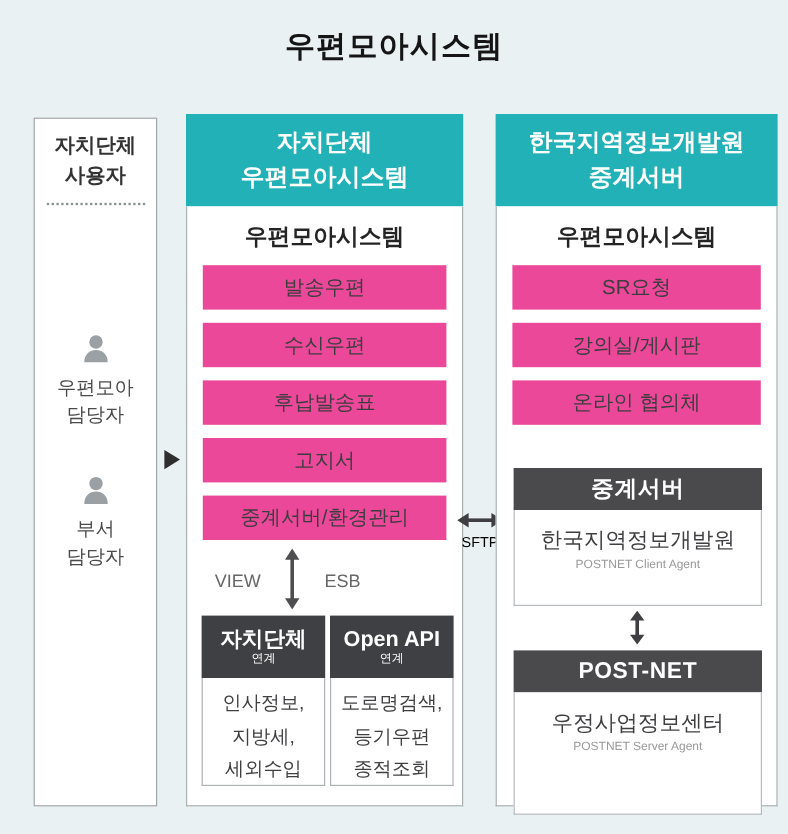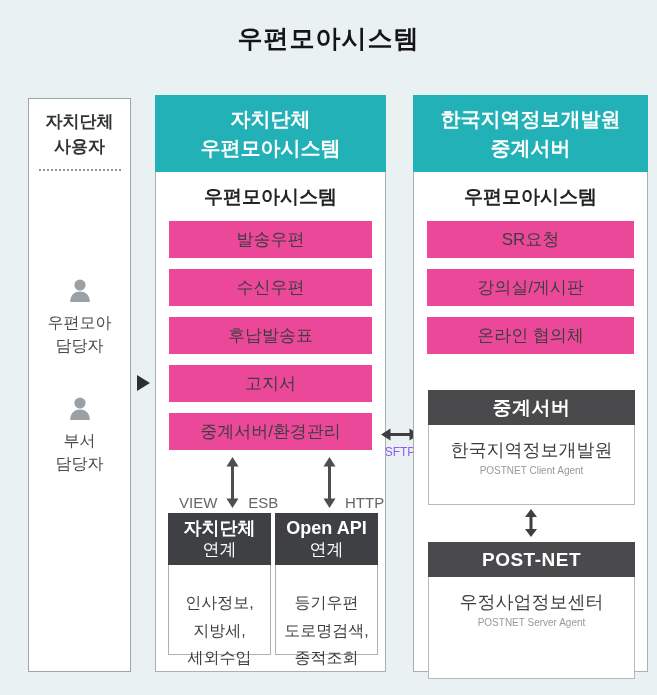--- a/index.html
+++ b/index.html
@@ -44,53 +44,53 @@
     background:#ffffff;border:1px solid #a9b0b2;border-top:none;box-sizing:border-box;
   }
   .section-title{margin-top:12px;text-align:center;font-size:19px;font-weight:bold;color:#242424;}
   .module{
     height:37px;margin:11px 13px 0;background:#ec4899;
     text-align:center;line-height:37px;font-size:17px;color:#3d3d3f;
   }
   
   .center-panel{left:155px;width:231px;}
   .link-row{position:absolute;top:283px;left:0;right:0;height:56px;}
-  .link-group{position:absolute;display:flex;align-items:flex-end;gap:9px;font-size:15px;color:#666;}
+  .link-group{position:absolute;display:flex;align-items:center;gap:20px;font-size:15px;color:#666;}
   .link-esb{left:23px;top:2px;}
   .link-http{left:167px;top:2px;}
   .sub-box{position:absolute;top:341px;width:103px;height:142px;}
   .sub-left{left:12px;}
   .sub-right{left:119px;}
   .sub-header{
     height:52px;background:#3e4043;color:#fff;text-align:center;
     display:flex;flex-direction:column;justify-content:center;line-height:1.15;
   }
   .sub-header .main{font-size:18px;font-weight:bold;}
-  .sub-header .sub{font-size:17px;margin-top:1px;}
+  .sub-header .sub{font-size:10px;margin-top:1px;}
   .sub-body{
     position:absolute;top:52px;left:0;right:0;bottom:0;background:#fff;
     border:1px solid #aeb2b4;border-top:none;box-sizing:border-box;
-    text-align:center;font-size:16px;color:#3f3f41;padding-top:24px;line-height:1.72;
+    text-align:center;font-size:16px;color:#3f3f41;padding-top:8px;line-height:1.72;
   }
   
   .right-panel{left:413px;width:235px;}
   .server-box{position:absolute;left:14px;width:207px;}
   .server-relay{top:218px;height:115px;}
   .server-postnet{top:370px;height:137px;}
   .server-header{height:35px;background:#4a4a4c;color:#fff;font-size:19px;font-weight:bold;text-align:center;line-height:35px;letter-spacing:.5px;}
   .server-body{
     position:absolute;top:35px;left:0;right:0;bottom:0;background:#fff;
     border:1px solid #b5babc;border-top:none;box-sizing:border-box;text-align:center;
   }
   .server-body .ko{margin-top:13px;font-size:18px;color:#3f3f41;}
   .server-body .en{margin-top:3px;font-size:10px;color:#98989a;}
   .v-arrow-between{position:absolute;top:337px;left:50%;transform:translateX(-50%);}
   
   .sftp{position:absolute;left:379px;top:427px;width:42px;text-align:center;}
-  .sftp-label{font-size:12px;color:#8b5cf6;margin-top:0;}
+  .sftp-label{font-size:12px;color:#000000;margin-top:0;}
   .icon{display:inline-block;}
 </style>
 </head>
 <body>
 
 <div id="canvas">
 
   <div class="page-title">우편모아시스템</div>
 
   <div class="left-panel">
@@ -147,52 +147,42 @@
           <span>VIEW</span>
           <span class="icon">
             <svg width="13" height="51" viewBox="0 0 13 51">
               <polygon points="6.5,0 0.5,9.5 12.5,9.5" fill="#4e4e50"></polygon>
               <rect x="5" y="8.5" width="3" height="34" fill="#4e4e50"></rect>
               <polygon points="6.5,51 0.5,41.5 12.5,41.5" fill="#4e4e50"></polygon>
             </svg>
           </span>
           <span>ESB</span>
         </div>
-        <div class="link-group link-http">
-          <span class="icon">
-            <svg width="13" height="51" viewBox="0 0 13 51">
-              <polygon points="6.5,0 0.5,9.5 12.5,9.5" fill="#4e4e50"></polygon>
-              <rect x="5" y="8.5" width="3" height="34" fill="#4e4e50"></rect>
-              <polygon points="6.5,51 0.5,41.5 12.5,41.5" fill="#4e4e50"></polygon>
-            </svg>
-          </span>
-          <span>HTTP</span>
-        </div>
       </div>
 
       <div class="sub-box sub-left">
         <div class="sub-header">
           <div class="main">자치단체</div>
           <div class="sub">연계</div>
         </div>
         <div class="sub-body">
           <div>인사정보,</div>
           <div>지방세,</div>
           <div>세외수입</div>
         </div>
       </div>
 
       <div class="sub-box sub-right">
         <div class="sub-header">
           <div class="main">Open API</div>
           <div class="sub">연계</div>
         </div>
         <div class="sub-body">
+          <div>도로명검색,</div>
           <div>등기우편</div>
-          <div>도로명검색,</div>
           <div>종적조회</div>
         </div>
       </div>
     </div>
   </div>
 
   <div class="sftp">
     <span class="icon">
       <svg width="38" height="13" viewBox="0 0 38 13">
         <polygon points="0,6.5 9.5,0.5 9.5,12.5" fill="#3f3f41"></polygon>

